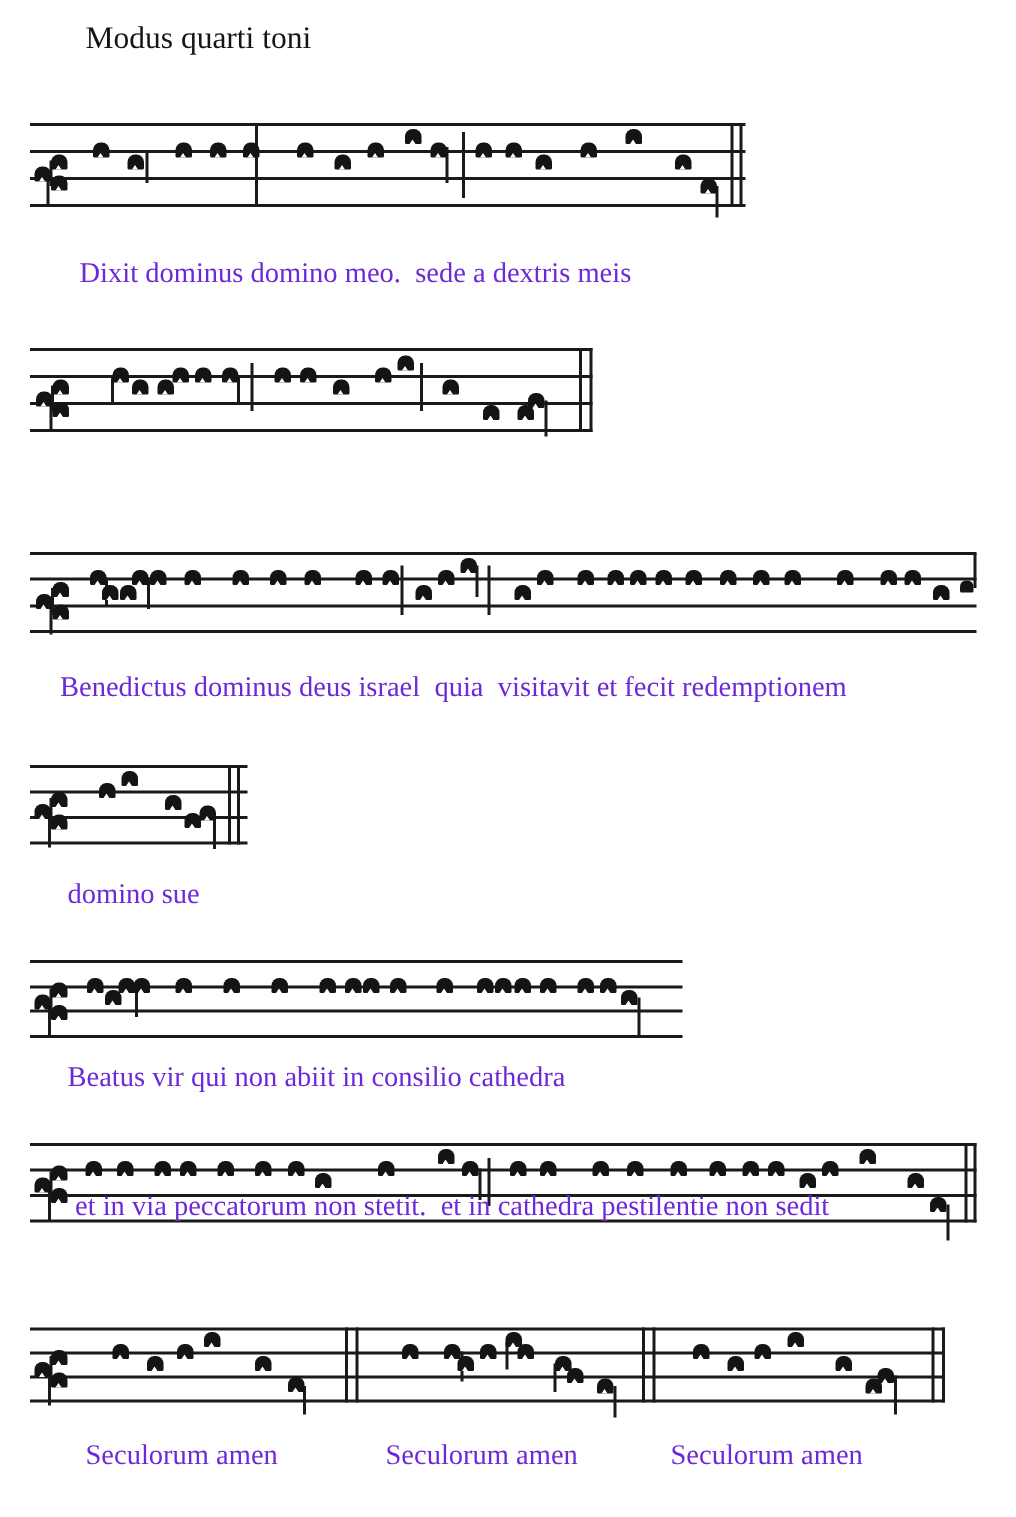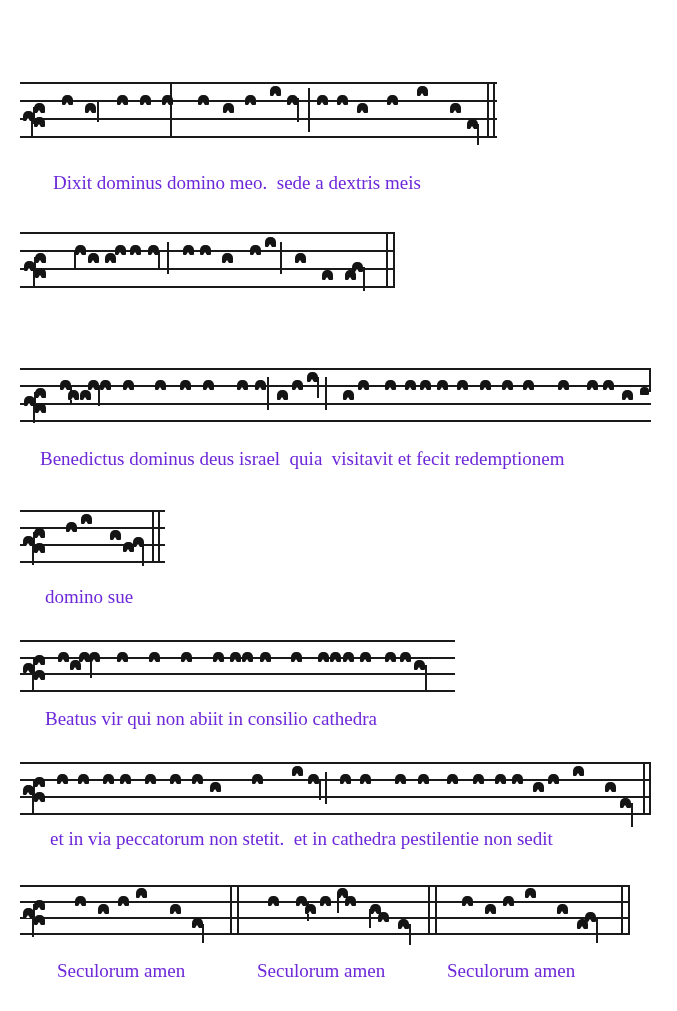--- a/index.html
+++ b/index.html
@@ -58,20 +58,21 @@
     width:9px;height:8px;
     background:#141414;
     border-radius:4px 4px 1px 1px;
   }
 </style>
 </head>
 <body>
 
 <div id="page">
 
+  <div class="title" style="left:57px; top:13px;">Modus quarti toni</div>
 
   <div id="staves">
       <div>
         <div class="staff-line" style="left: 20px; top: 82px; width: 477px; height: 2px;"></div>
         <div class="staff-line" style="left: 20px; top: 100px; width: 477px; height: 2px;"></div>
         <div class="staff-line" style="left: 20px; top: 118px; width: 477px; height: 2px;"></div>
         <div class="staff-line" style="left: 20px; top: 136px; width: 477px; height: 2px;"></div>
         <div class="stem" style="left: 33px; top: 107px; width: 2px; height: 17px;"></div>
         <div class="stem" style="left: 31px; top: 115px; width: 2px; height: 22px;"></div>
         <div class="stem" style="left: 97px; top: 100px; width: 2px; height: 22px;"></div>
@@ -321,21 +322,21 @@
 
   <div class="lyric" style="left:53px; top:172px;">Dixit dominus domino meo.  sede a dextris meis</div>
 
 
   <div class="lyric" style="left:40px; top:448px;font-family:Liberation Serif, serif;">Benedictus dominus deus israel  quia  visitavit et fecit redemptionem</div>
 
   <div class="lyric" style="left:45px; top:586px;">domino sue</div>
 
   <div class="lyric" style="left:45px; top:708px;">Beatus vir qui non abiit in consilio cathedra</div>
 
-  <div class="lyric" style="left:50px; top:828px;">et in via peccatorum non stetit.  et in cathedra pestilentie non sedit</div>
+  <div class="lyric" style="left:50px; top:794px;">et in via peccatorum non stetit.  et in cathedra pestilentie non sedit</div>
 
   <div class="lyric" style="left:57px; top:960px;">Seculorum amen</div>
 
   <div class="lyric" style="left:257px; top:960px;">Seculorum amen</div>
 
   <div class="lyric" style="left:447px; top:960px;">Seculorum amen</div>
 
 </div>
 
 </body></html>

